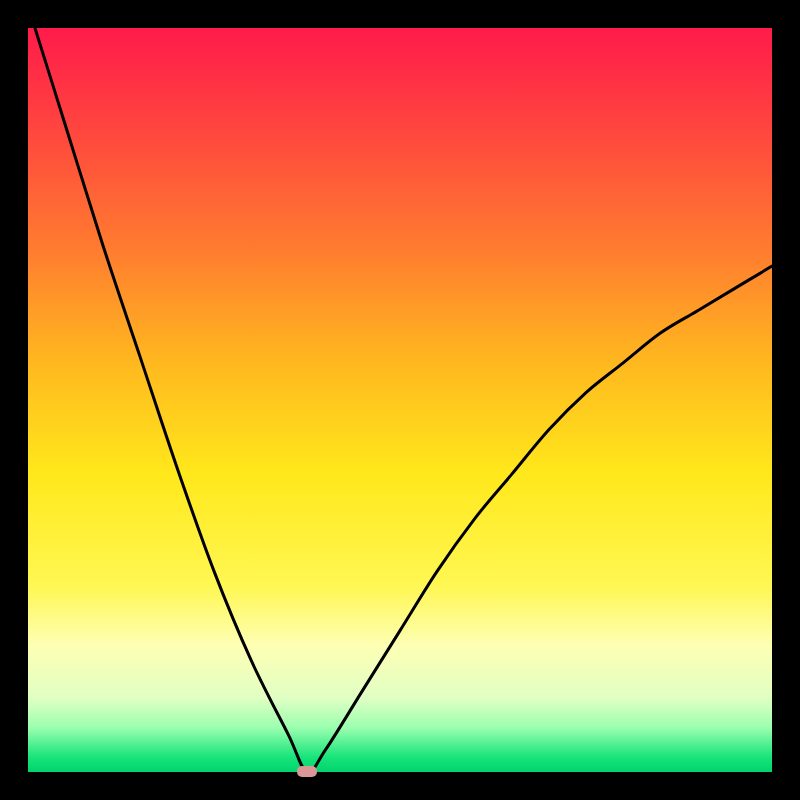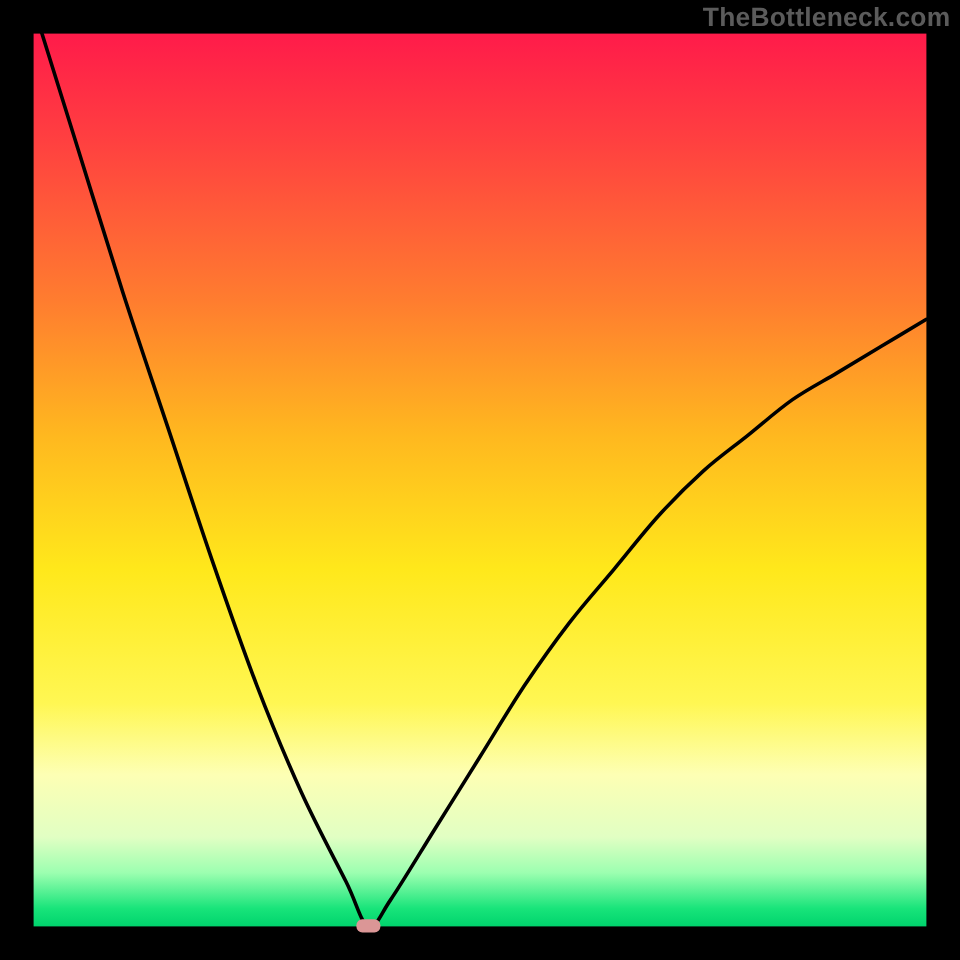--- a/index.html
+++ b/index.html
@@ -70,14 +70,13 @@
 </head>
 <body>
 
 <div class="frame">
   <div class="plot-area">
     <svg class="curve" viewBox="0 0 744 744" preserveAspectRatio="none">
       <path id="curve-path" fill="none" stroke="#000" stroke-width="3" stroke-linejoin="round" stroke-linecap="round" d="M 0,-22.32000000000005 C 6.2,-2.480000000000036 24.800000000000004,57.04000000000002 37.2,96.72000000000003 C 49.6,136.40000000000003 62.00000000000001,177.32 74.4,215.76 C 86.80000000000001,254.2 99.19999999999999,290.15999999999997 111.6,327.35999999999996 C 124,364.55999999999995 136.4,403 148.8,438.96000000000004 C 161.20000000000002,474.9200000000001 173.6,510.88 186,543.12 C 198.4,575.36 210.79999999999998,605.12 223.2,632.4 C 235.6,659.68 251.09999999999997,688.1999999999999 260.4,706.8 C 269.7,725.4 272.8,741.52 279,744 C 285.2,746.48 288.3,735.3199999999999 297.6,721.68 C 306.90000000000003,708.04 322.40000000000003,682 334.8,662.16 C 347.2,642.3199999999999 359.6,622.48 372,602.64 C 384.4,582.8 396.80000000000007,561.72 409.20000000000005,543.12 C 421.6,524.52 434,507.15999999999997 446.4,491.03999999999996 C 458.79999999999995,474.91999999999996 471.20000000000005,461.28 483.6,446.4 C 496,431.52 508.4,415.4 520.8,401.76 C 533.1999999999999,388.12 545.6,375.72 558,364.56 C 570.4,353.4 582.8000000000001,344.71999999999997 595.2,334.79999999999995 C 607.6,324.87999999999994 620,313.72 632.4,305.04 C 644.8,296.36 657.2,290.16 669.6,282.72 C 682,275.28000000000003 694.4,267.84 706.8,260.4 C 719.1999999999999,252.95999999999998 737.8,241.79999999999998 744,238.07999999999998"></path>
     </svg>
     <div id="min-marker" class="marker" style="left: 269px; top: 738px; background: rgb(219, 150, 150);"></div>
   </div>
-  <div class="watermark">TheBottleneck.com</div>
 </div>
 
 </body></html>

